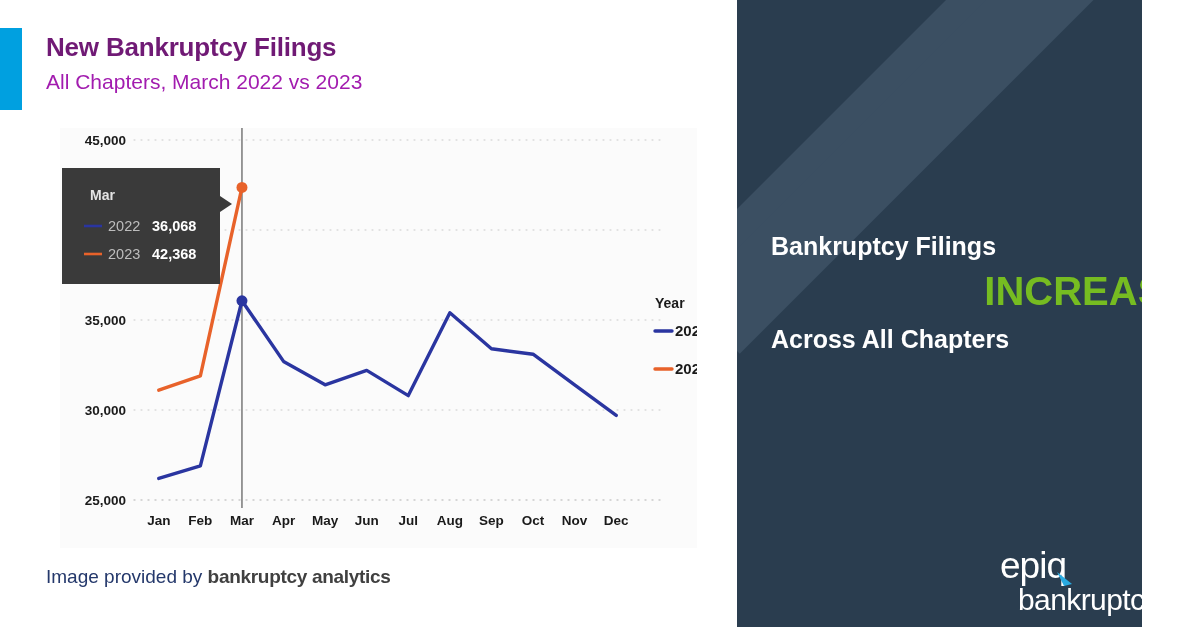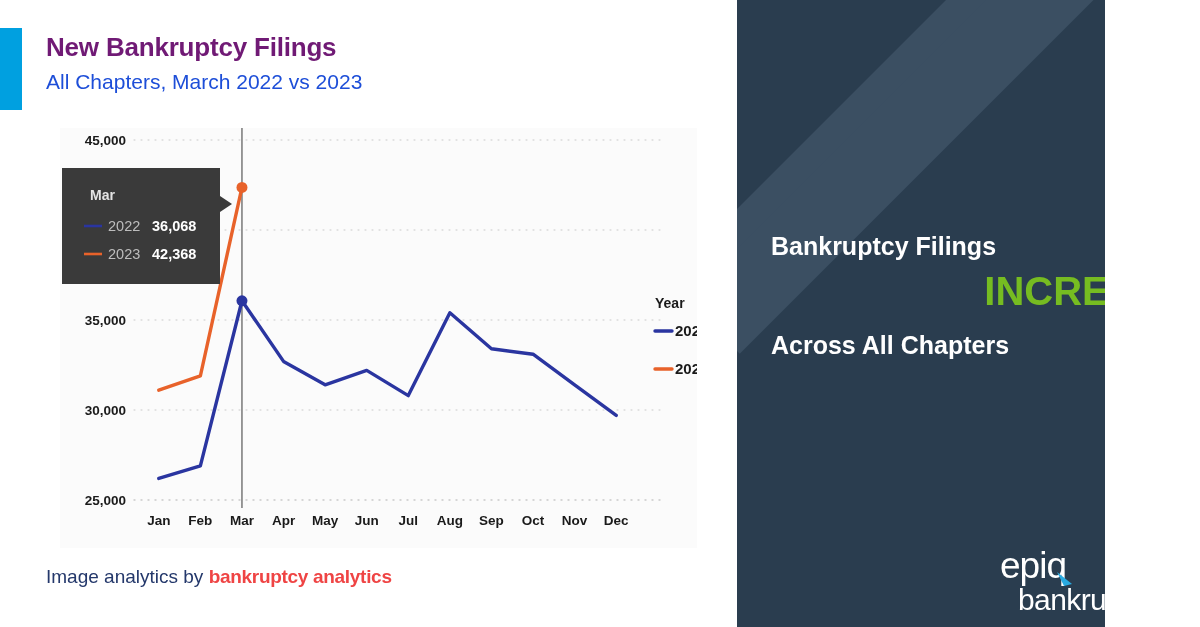--- a/index.html
+++ b/index.html
@@ -14,52 +14,52 @@
   #left-pane { position:absolute; left:0; top:0; width:737px; height:627px; background:#ffffff; }
 
   #accent-bar { position:absolute; left:0; top:28px; width:22px; height:82px; background:#00A0E0; }
 
   #title-block { position:absolute; left:46px; top:33px; }
   #main-title {
     font-size:26px; font-weight:bold; color:#701a75;
     letter-spacing:-0.2px; line-height:1.15; white-space:nowrap;
   }
   #subtitle {
-    font-size:21px; font-weight:normal; color:#1d4ed8;
+    font-size:21px; font-weight:normal; color:#a21caf;
     margin-top:7px; line-height:1.15; white-space:nowrap;
   }
 
   
   #chart-card {
     position:absolute; left:60px; top:128px;
     width:637px; height:420px;
     background:#fbfbfb;
   }
   #chart-svg { position:absolute; left:0; top:0; }
 
   #footer-credit {
     position:absolute; left:46px; top:566px;
     font-size:19px; color:#24386b; white-space:nowrap;
   }
-  #footer-credit .brand { color:#ef4444; font-weight:bold; letter-spacing:-0.3px; }
+  #footer-credit .brand { color:#404040; font-weight:bold; letter-spacing:-0.3px; }
 
   
   #right-pane {
-    position:absolute; left:737px; top:0; width:368px; height:627px;
+    position:absolute; left:737px; top:0; width:405px; height:627px;
     background:#2A3D4F; overflow:hidden;
   }
   .stripe { position:absolute; background:#3B4F62; transform:rotate(45deg); transform-origin:top left; }
   #stripe1 { left:283px; top:-74px; width:46px; height:560px; }
   #stripe2 { left:345px; top:-96px; width:76px; height:560px; }
 
   #right-text { position:absolute; left:34px; top:230px; width:420px; }
   .rt-line { color:#ffffff; font-weight:bold; line-height:1.28; white-space:nowrap; }
   #rt-line1 { font-size:25px; }
   #rt-increase { font-size:40px; color:#76BC21; line-height:1.3; margin-top:3px;text-align:right; }
-  #rt-line3 { font-size:25px; margin-top:12px; }
+  #rt-line3 { font-size:25px; margin-top:6px; }
   #rt-line4 { font-size:25px; }
 
   
   #logo { position:absolute; left:992px; top:546px; width:190px; height:72px; }
 </style>
 </head>
 <body>
 
 <div id="left-pane">
 
@@ -127,21 +127,21 @@
           <text x="48" y="103" fill="#bdbdbd" font-size="14.5" font-family="Liberation Sans, sans-serif">2022</text>
           <text x="92" y="103" fill="#ffffff" font-size="14.5" font-weight="bold" font-family="Liberation Sans, sans-serif">36,068</text>
           <line x1="24" x2="42" y1="126" y2="126" stroke="#E8622A" stroke-width="2.6"></line>
           <text x="48" y="131" fill="#bdbdbd" font-size="14.5" font-family="Liberation Sans, sans-serif">2023</text>
           <text x="92" y="131" fill="#ffffff" font-size="14.5" font-weight="bold" font-family="Liberation Sans, sans-serif">42,368</text>
         </g>
     </svg>
   </div>
 
   <div id="footer-credit">
-    <span>Image analytics by </span><span class="brand">bankruptcy analytics</span>
+    <span>Image provided by </span><span class="brand">bankruptcy analytics</span>
   </div>
 </div>
 
 <div id="right-pane">
   <div class="stripe" id="stripe1"></div>
   <div class="stripe" id="stripe2"></div>
 
   <div id="right-text">
     <div class="rt-line" id="rt-line1">Bankruptcy Filings</div>
     <div class="rt-line" id="rt-increase">INCREASE</div>

